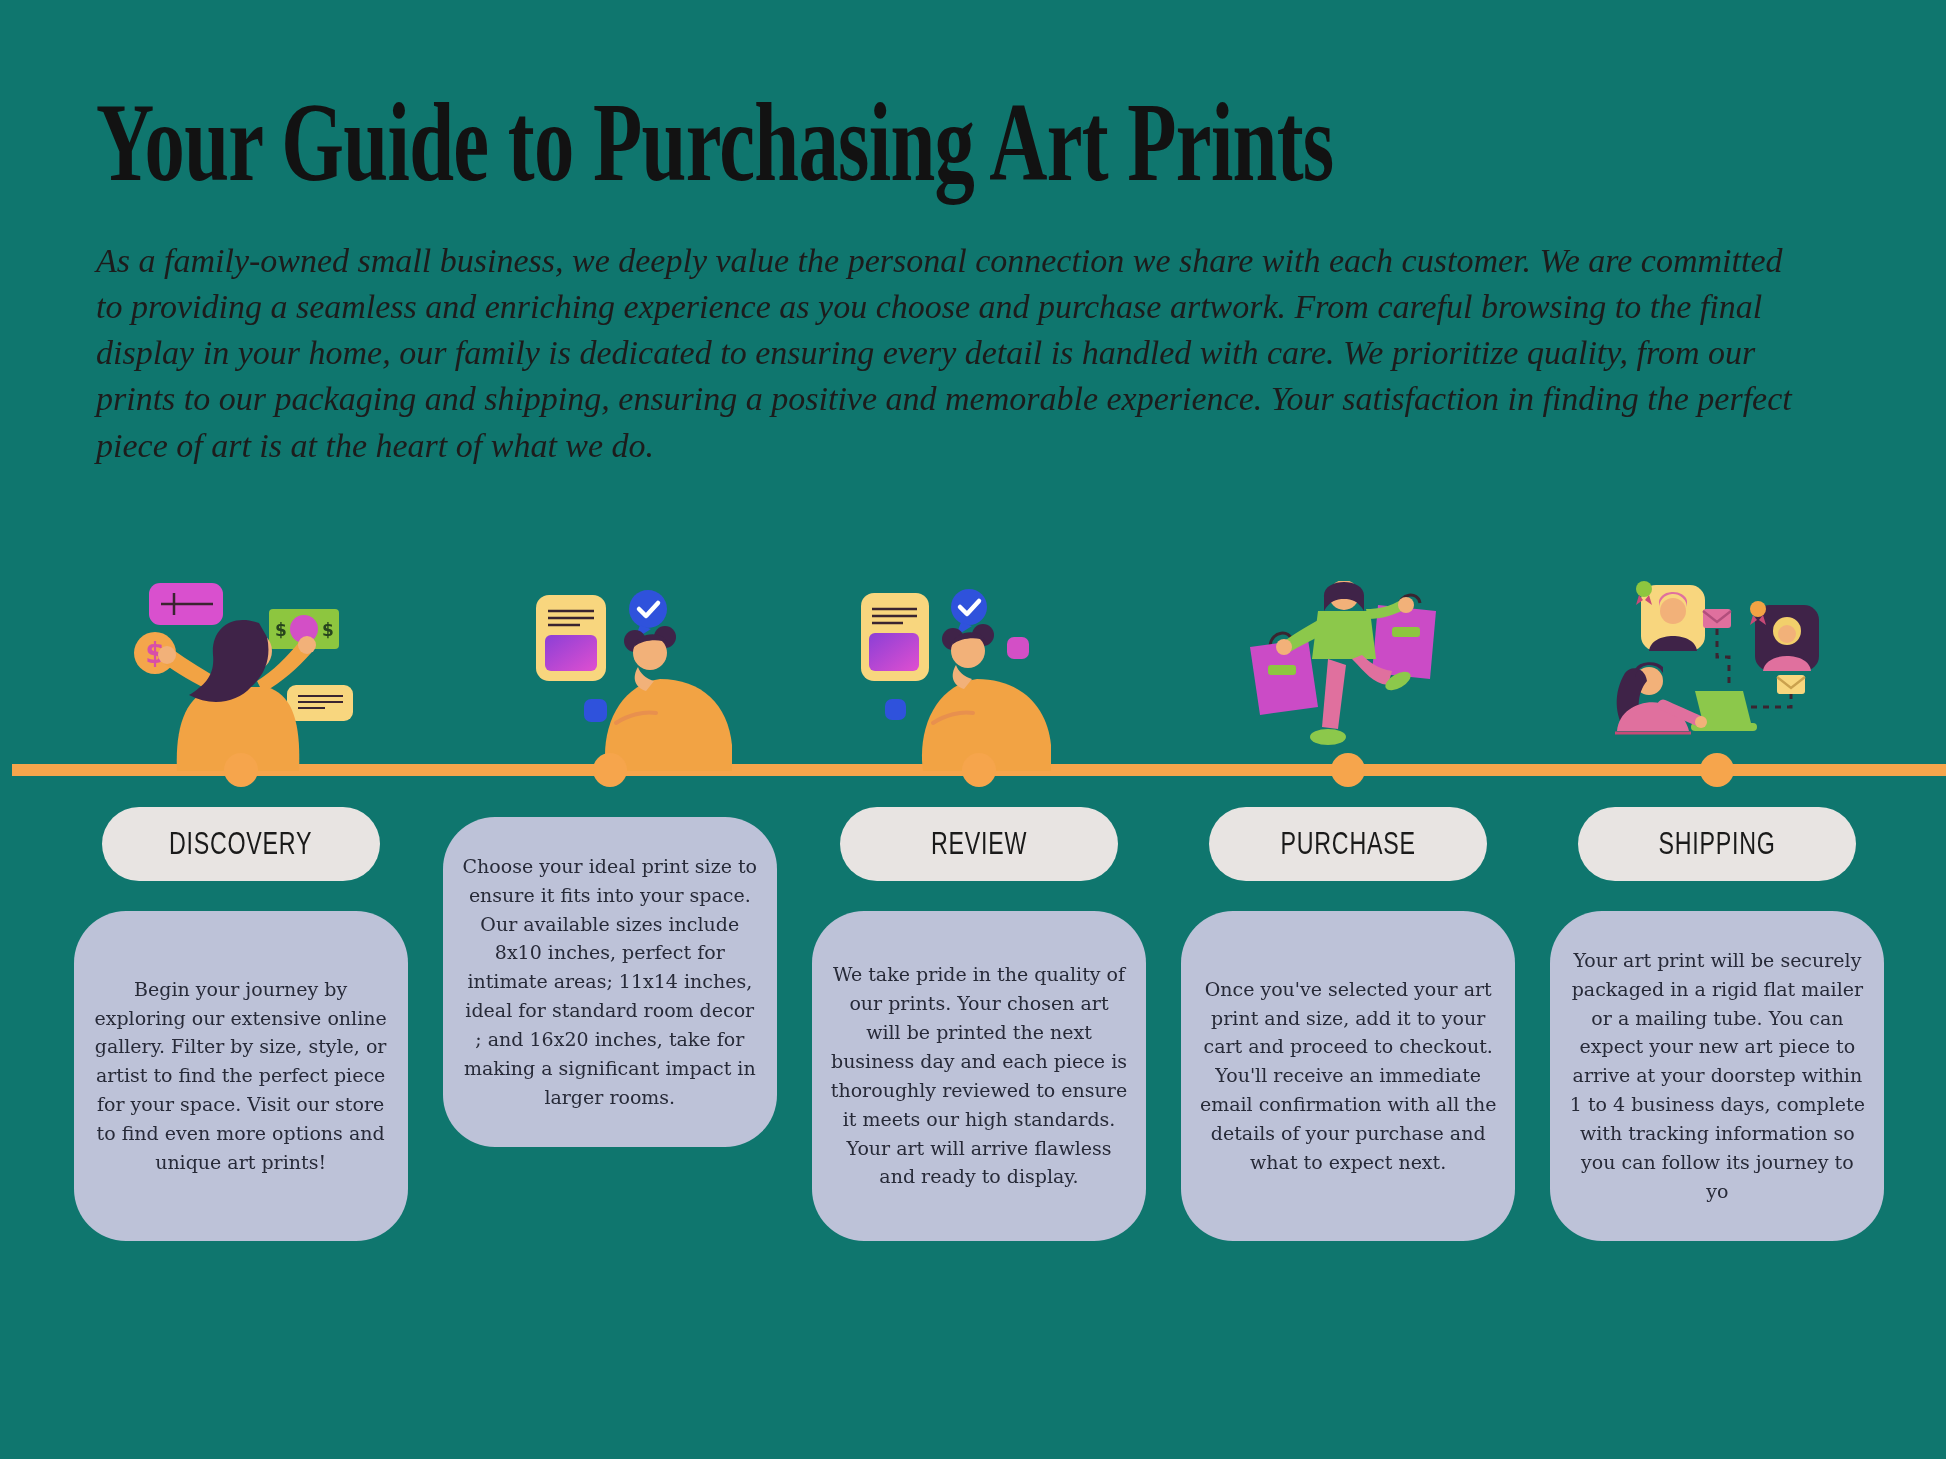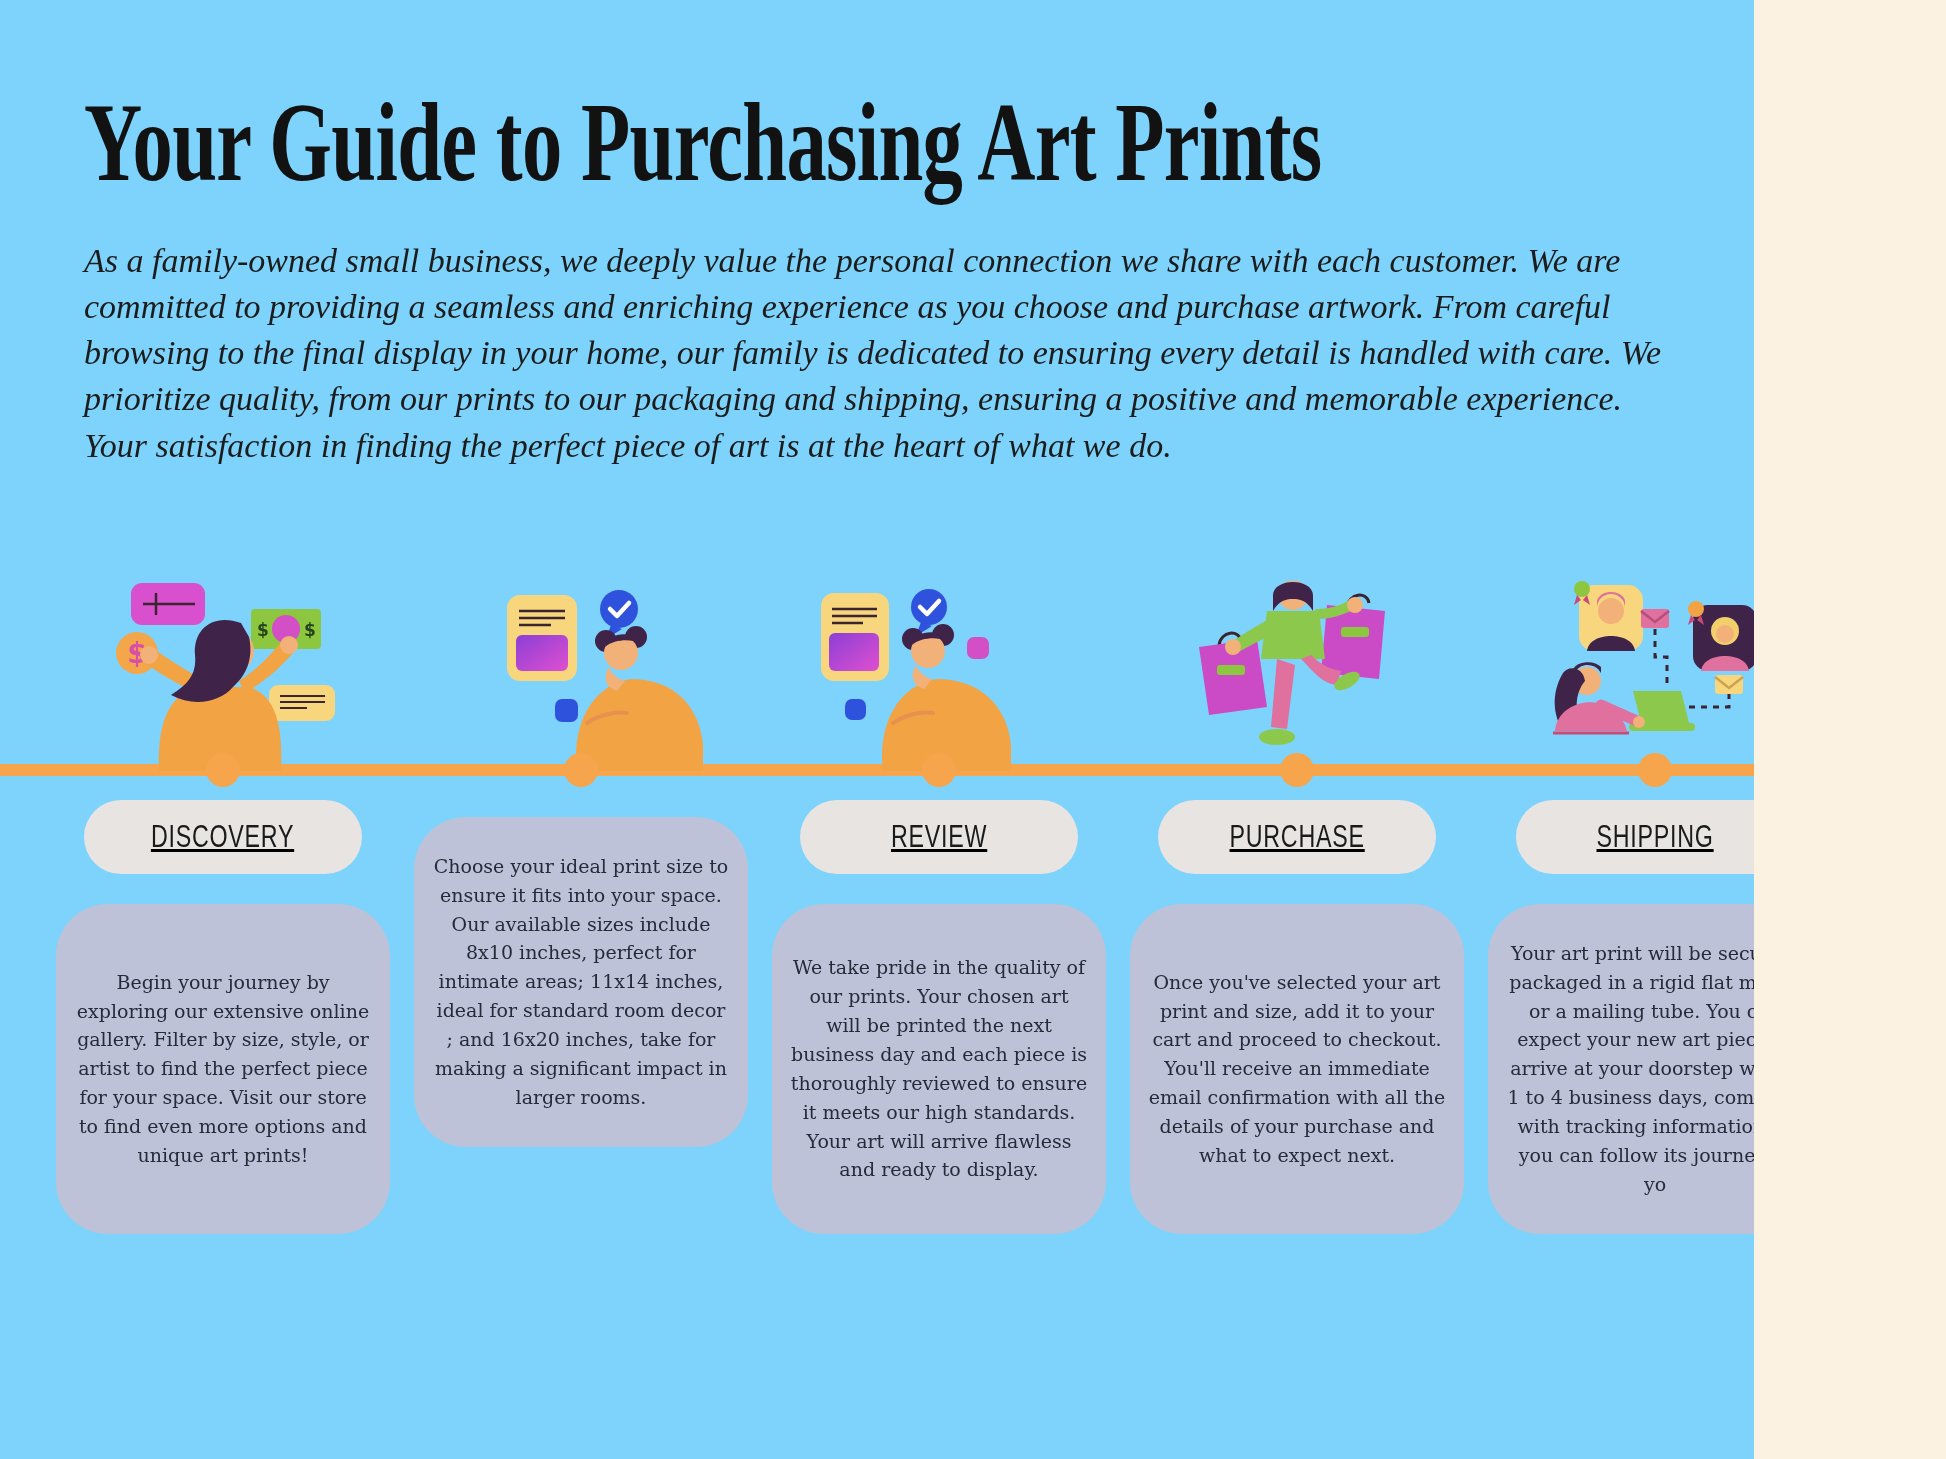--- a/index.html
+++ b/index.html
@@ -1,22 +1,23 @@
 <!DOCTYPE html>
 <html><head>
 <meta charset="utf-8">
 <style>
   * { margin:0; padding:0; box-sizing:border-box; }
   html,body { background:#fbf2e1; }
   .page {
     position:relative;
-    width:1754px; height:1459px;
-    background:#7dd3fc;
+    width:1946px; height:1459px;
+    background:#0f766e;
     overflow:hidden;
     font-family:"Liberation Serif", serif;
+    padding-left:12px;
   }
   .title {
     margin:84px 0 0 84px;
     font-size:112px;
     line-height:1.05;
     font-weight:bold;
     color:#121212;
     letter-spacing:-1px;
     transform:scaleX(0.72);
     transform-origin:left center;
@@ -59,25 +60,25 @@
   .illus svg { display:block; }
   .dot {
     width:34px; height:34px;
     border-radius:50%;
     background:#f6a54c;
     margin-top:-18px;
     position:relative;
     z-index:1;
   }
   .pill {
-    margin-top:13px;
+    margin-top:20px;
     width:278px; height:74px;
     background:#e8e4e2;
     border-radius:37px;
-    display:flex; align-items:center; justify-content:center;text-decoration:underline;
+    display:flex; align-items:center; justify-content:center;
   }
   .pill span {
     font-family:"Liberation Sans", sans-serif;
     font-size:31px;
     font-weight:500;
     letter-spacing:1px;
     color:#1a1a1a;
     transform:scaleX(0.75);
     white-space:nowrap;
   }

